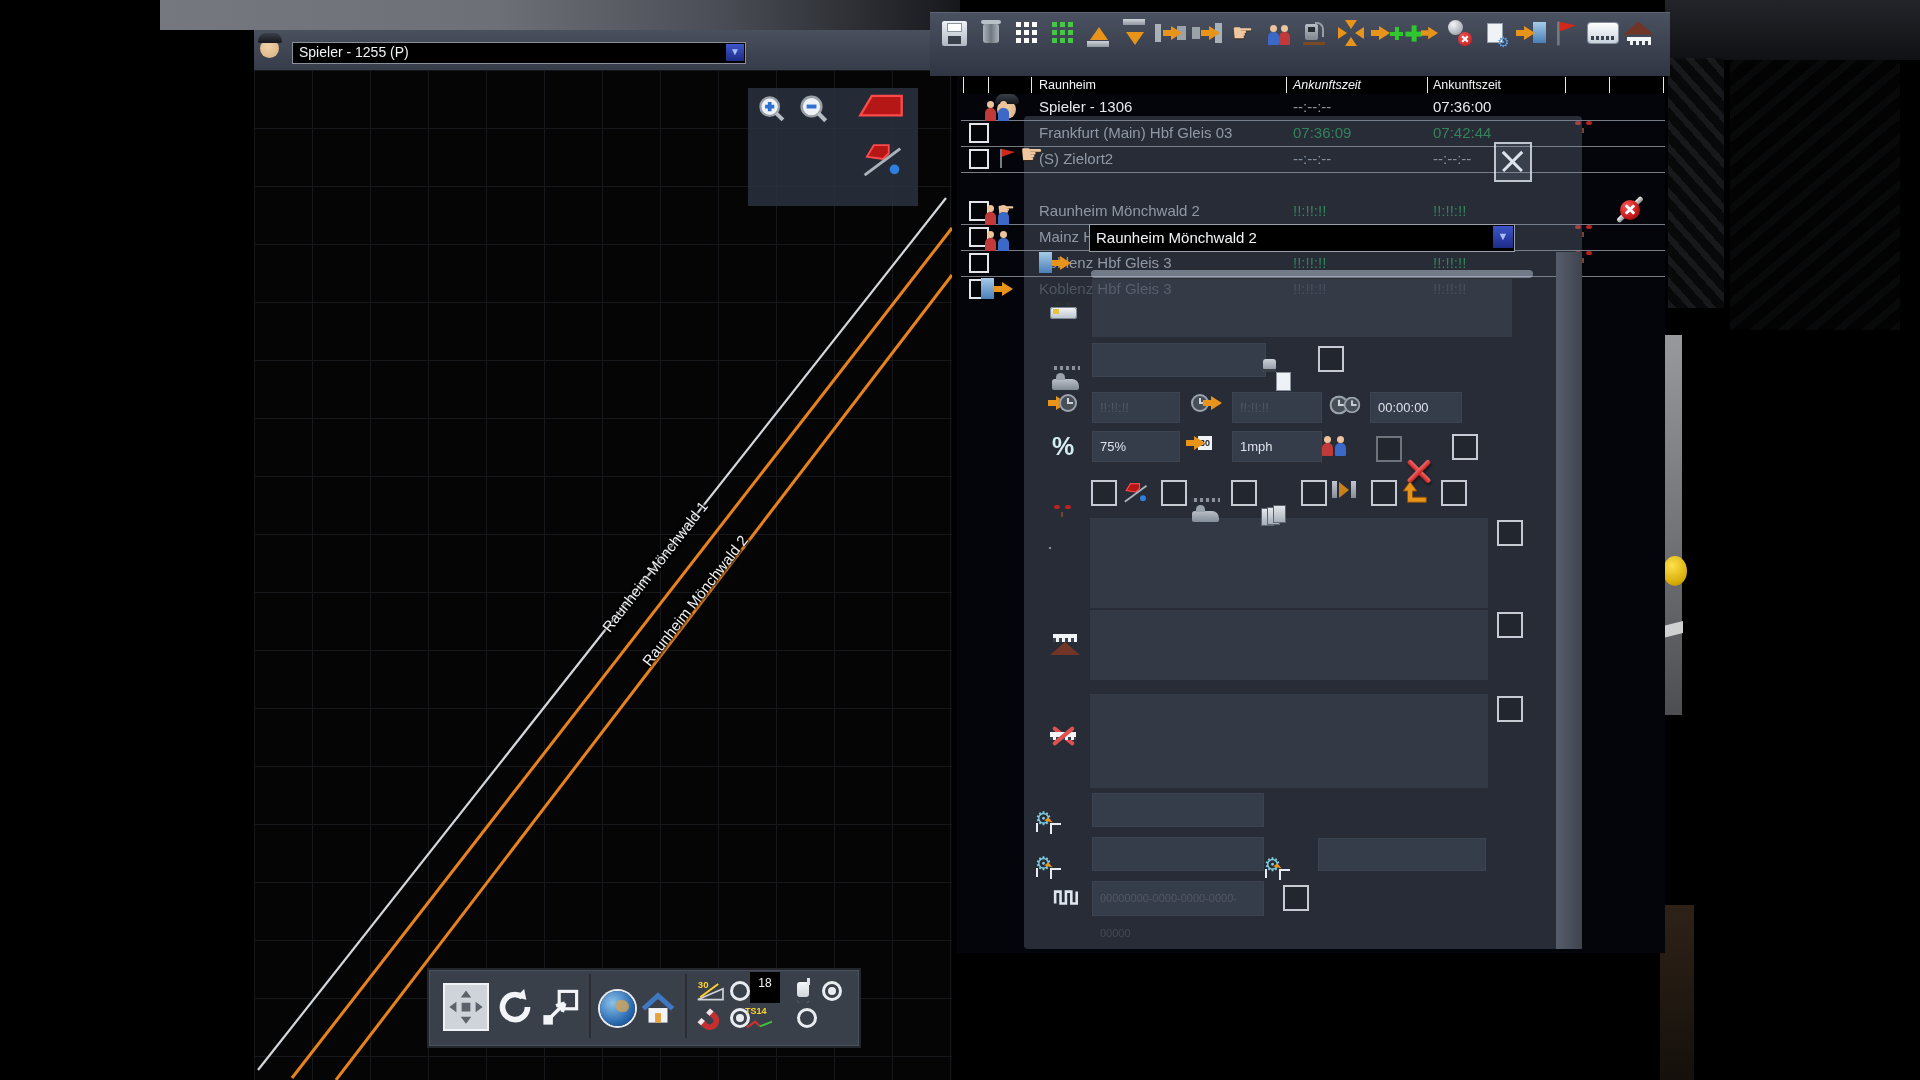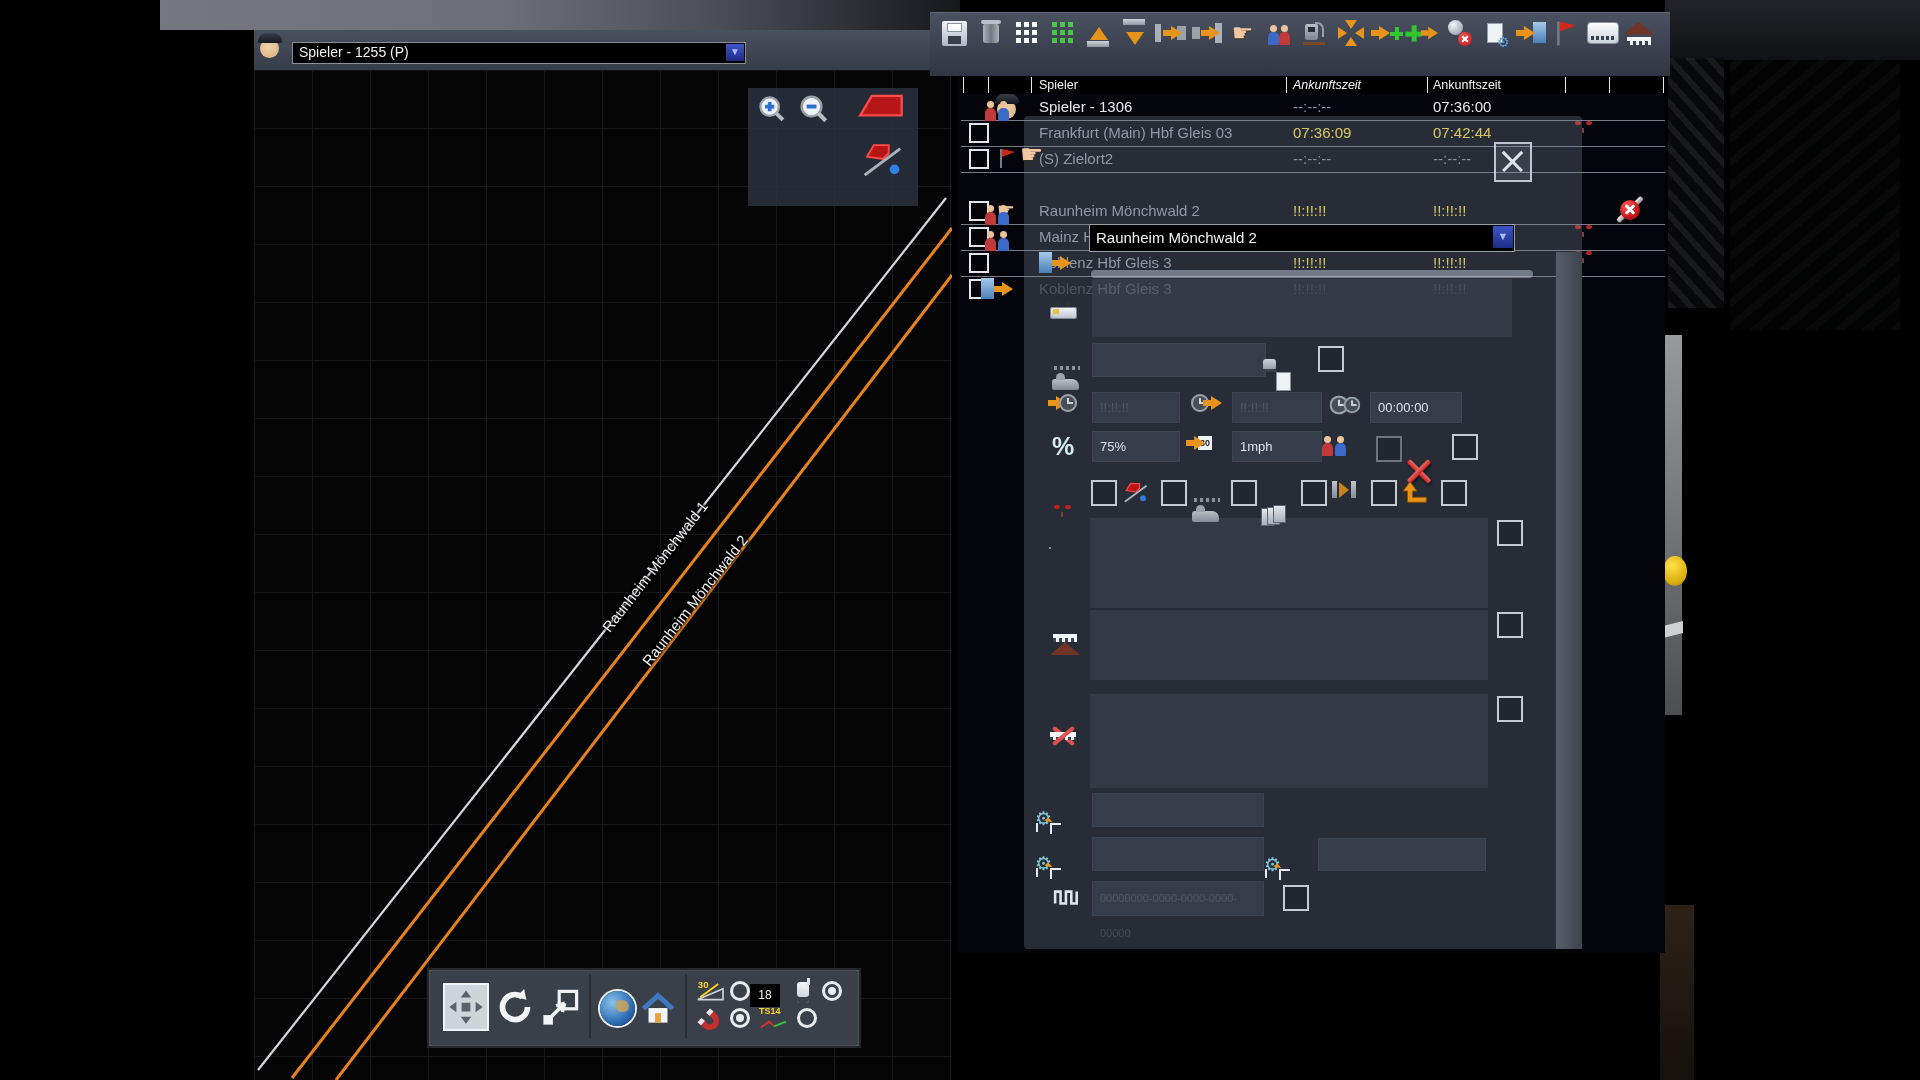--- a/index.html
+++ b/index.html
@@ -56,21 +56,21 @@
 
   
   .rightbg{left:957px;top:55px;width:708px;height:898px;background:#04050a;}
   .thead{left:961px;top:76px;width:704px;height:18px;background:#000;}
   .thead .hl{position:absolute;top:0;line-height:18px;font-size:12.5px;color:#f2f4f6;}
   .vsep{position:absolute;top:1px;width:1px;height:16px;background:#e8eaee;}
   .trow{position:absolute;left:961px;width:704px;height:26px;border-bottom:1px solid rgba(168,174,184,.7);}
   .cb18{position:absolute;width:16px;height:16px;border:2px solid #e2e6ec;top:3px;left:8px;background:rgba(0,0,0,.2);}
   .cell{position:absolute;top:0;line-height:25px;font-size:15px;white-space:nowrap;color:#9aa0aa;}
   .c-name{left:78px;} .c-ank{left:332px;} .c-abf{left:472px;}
-  .crisp{color:#e6e9ed;} .t-red{color:#fde047;} .t-dim{color:#8c929c;} .t-faint{color:rgba(150,158,168,.38);}
+  .crisp{color:#e6e9ed;} .t-red{color:#15803d;} .t-dim{color:#8c929c;} .t-faint{color:rgba(150,158,168,.38);}
   .t-vfaint{color:rgba(150,158,168,.22);}
 
   
   .haze{left:1024px;top:116px;width:558px;height:833px;background:rgba(122,135,158,.30);border-radius:4px;}
   .dscroll{left:1556px;top:252px;width:26px;height:697px;background:linear-gradient(90deg,#575e6b,#3e434e);}
   .close-x{left:1494px;top:142px;width:34px;height:36px;border:2px solid rgba(225,230,240,.8);
     background:rgba(170,180,200,.15);}
   .close-x::before,.close-x::after{content:"";position:absolute;left:3px;top:16px;width:27px;height:2.5px;background:#dfe4ec;}
   .close-x::before{transform:rotate(45deg);} .close-x::after{transform:rotate(-45deg);}
   .destsel{left:1089px;top:224px;width:424px;height:26px;background:#000;border:1px solid #9aa0a8;}
@@ -276,33 +276,33 @@
         <path d="M2 11.5L12 2.5l10 9" fill="none" stroke="#3f78c0" stroke-width="3.4"></path>
         <rect x="5.5" y="11" width="13" height="10" fill="#f2f5f8"></rect>
         <rect x="10" y="14.5" width="4" height="6.5" fill="#e8a13a"></rect>
       </svg>
       <svg style="position:absolute;left:266px;top:8px;" width="32" height="24" viewBox="0 0 26 20">
         <path d="M2 18h21v-9z" fill="none" stroke="#cfd3da" stroke-width="1.4"></path>
         <path d="M4 16L19 5" stroke="#ffd22a" stroke-width="1.6"></path>
         <text x="2" y="8" font-size="8" fill="#ffd22a" font-weight="bold" font-family="Liberation Sans">30</text>
       </svg>
       <div class="radio" style="left:301px;top:11px;"></div>
-      <div class="num18" style="left:321px;top:14px;width:30px;height:23px;line-height:23px;">18</div>
+      <div class="num18" style="left:321px;top:2px;width:30px;height:31px;line-height:23px;">18</div>
       <div class="abs" style="left:368px;top:12px;width:12px;height:21px;border-radius:3px;background:linear-gradient(#f6f8fa,#c0c8d0);box-shadow:inset 0 -6px 0 #39414c;"></div>
       <div class="abs" style="left:378px;top:8px;width:3px;height:7px;background:#dfe4ea;"></div>
       <div class="radio sel" style="left:393px;top:11px;"></div>
       <svg style="position:absolute;left:264px;top:36px;" width="32" height="28" viewBox="0 0 24 24" transform="rotate(-20)">
         <g transform="rotate(-28 12 12)">
           <path d="M4 13a8 8 0 0 0 16 0V6h-5v7a3 3 0 0 1-6 0V6H4z" fill="#c62f2f"></path>
           <rect x="4" y="6" width="5" height="4" fill="#e8eaee"></rect>
           <rect x="15" y="6" width="5" height="4" fill="#e8eaee"></rect>
         </g>
       </svg>
       <div class="radio sel" style="left:301px;top:38px;"></div>
-      <div class="abs" style="left:330px;top:36px;width:34px;height:26px;">
+      <div class="abs" style="left:316px;top:36px;width:34px;height:26px;">
         <div class="ts14t">TS14</div>
         <svg width="30" height="12" viewBox="0 0 24 10">
           <path d="M1 8L8 3l4 4" stroke="#d23030" stroke-width="1.6" fill="none"></path>
           <path d="M12 7l10-4" stroke="#3cc23c" stroke-width="1.6" fill="none"></path>
         </svg>
       </div>
       <div class="radio" style="left:368px;top:38px;"></div>
     </div>
   </div>
 
@@ -404,21 +404,21 @@
   
   <div class="abs thead">
     <span class="vsep" style="left:2px;"></span>
       <span class="vsep" style="left:27px;"></span>
     <span class="vsep" style="left:70px;"></span>
       <span class="vsep" style="left:325px;"></span>
     <span class="vsep" style="left:466px;"></span>
       <span class="vsep" style="left:604px;"></span>
     <span class="vsep" style="left:648px;"></span>
       <span class="vsep" style="left:702px;"></span>
-    <span class="hl" style="left:78px;">Spieler</span>
+    <span class="hl" style="left:78px;">Raunheim</span>
     <span class="hl" style="left:332px;font-style:italic;">Ankunftszeit</span>
     <span class="hl" style="left:472px;">Ankunftszeit</span>
   </div>
 
   
   <div class="trow" style="top:94px;">
     <span class="abs ic-driver" style="left:34px;top:0;transform:scale(.92);"></span>
     <span class="cell c-name crisp">Spieler - 1306</span>
     <span class="cell c-ank t-dim">--:--:--</span>
     <span class="cell c-abf crisp">07:36:00</span>

